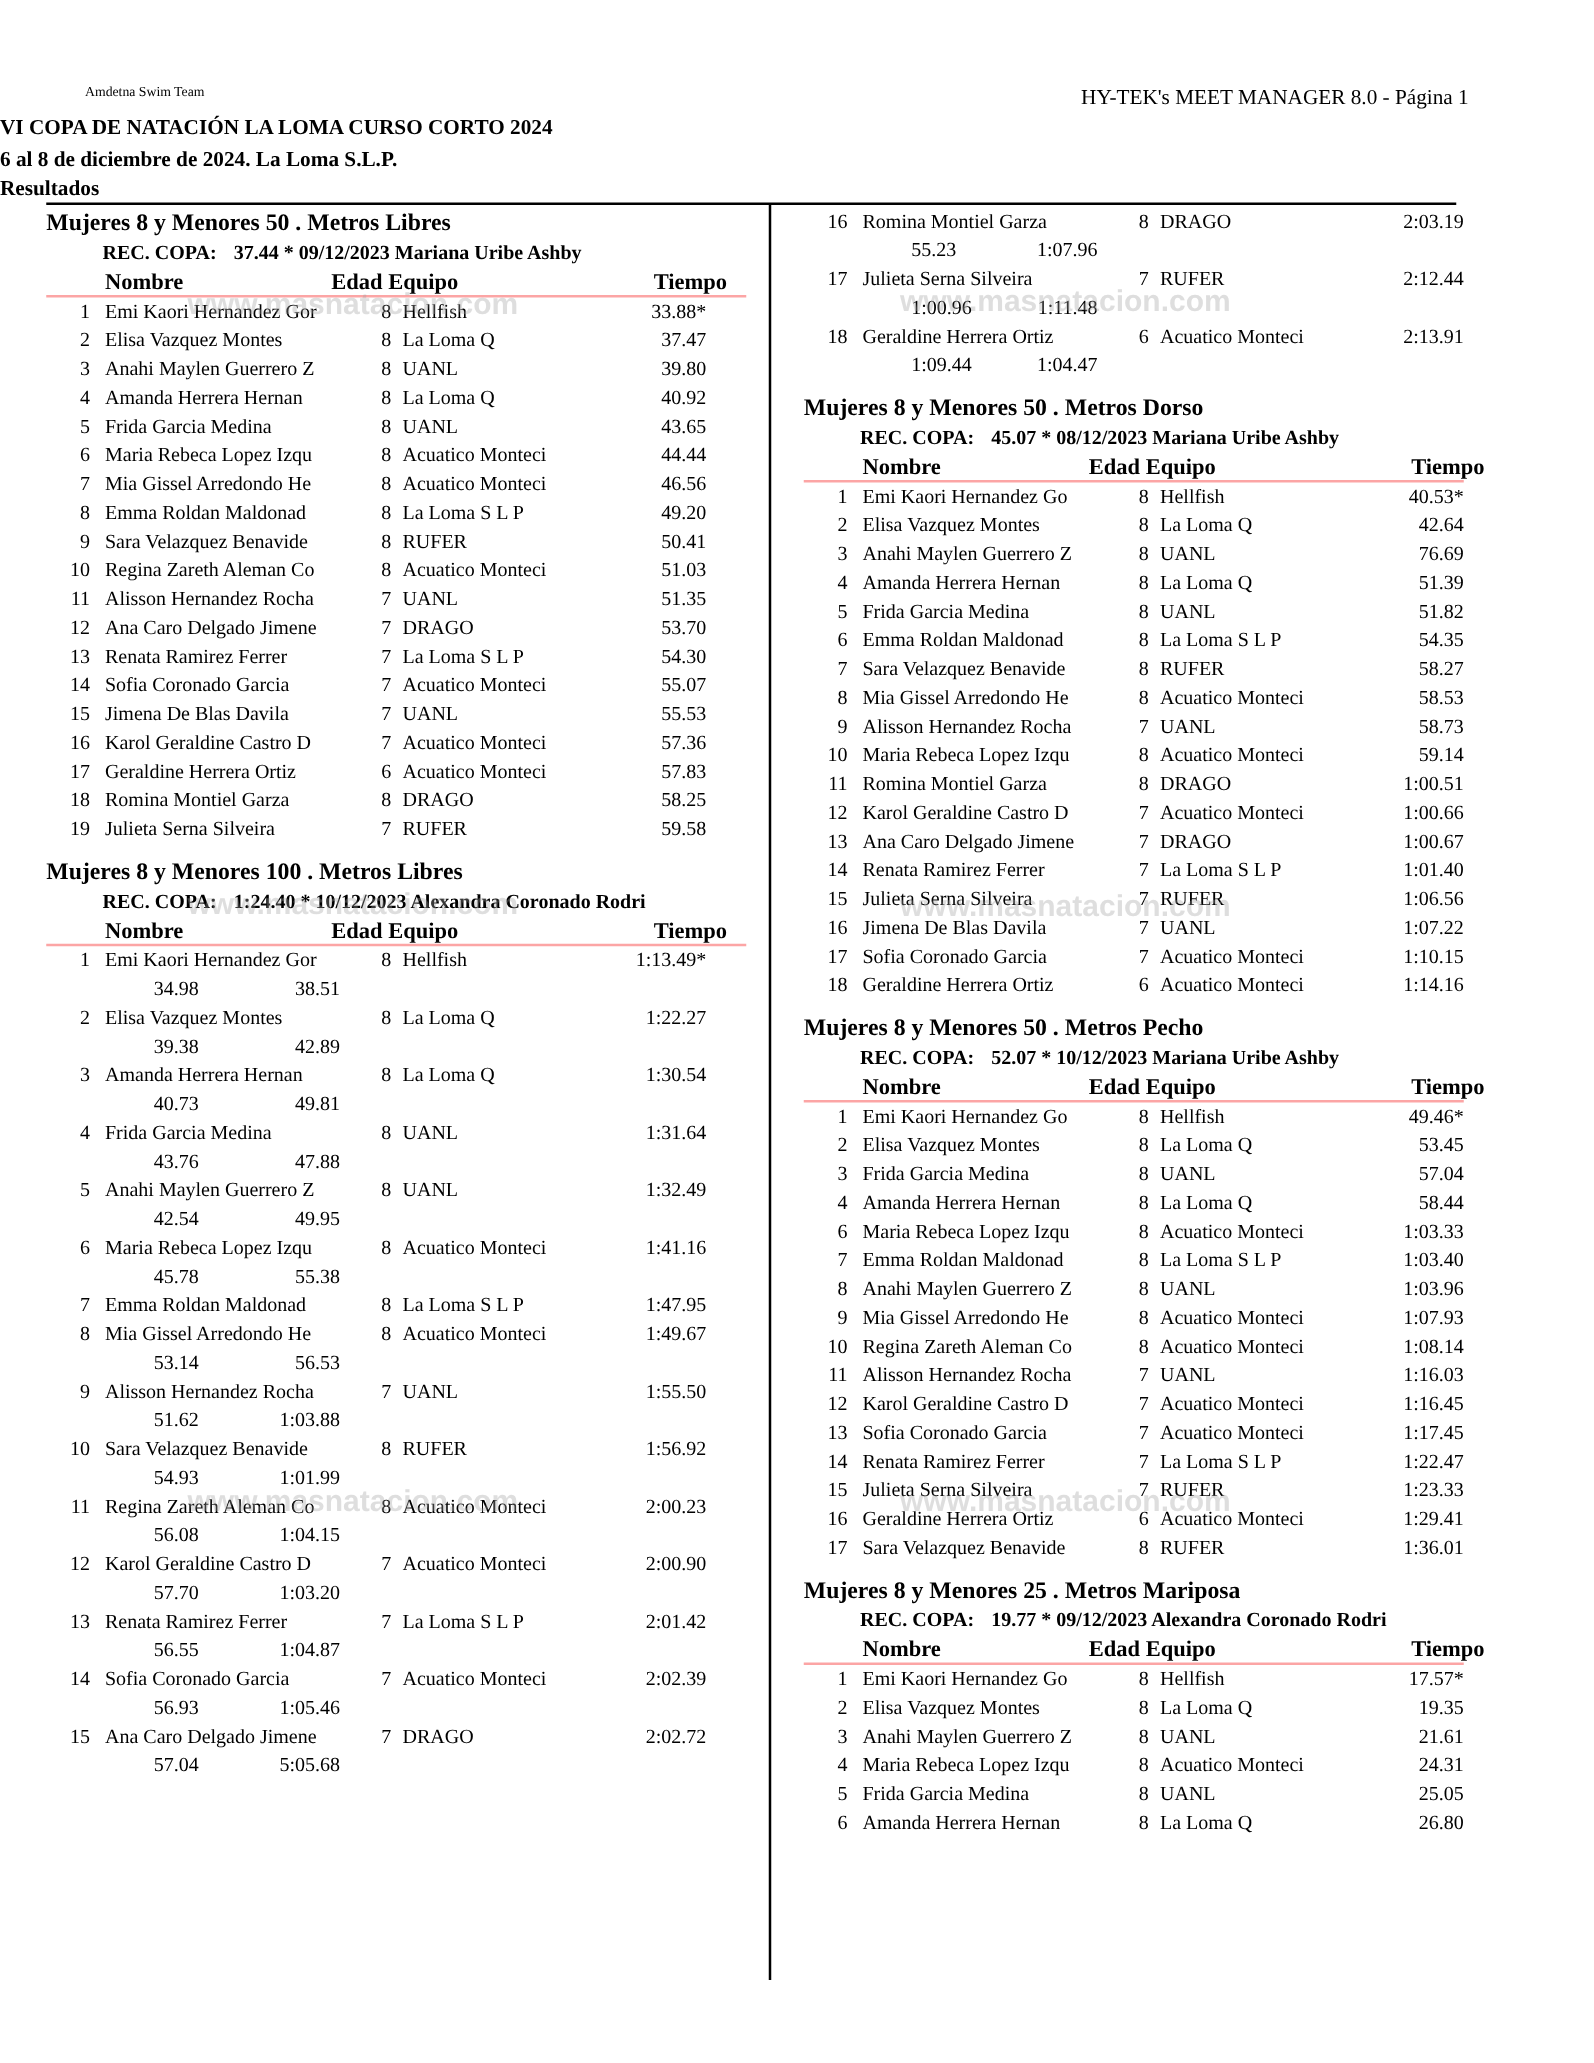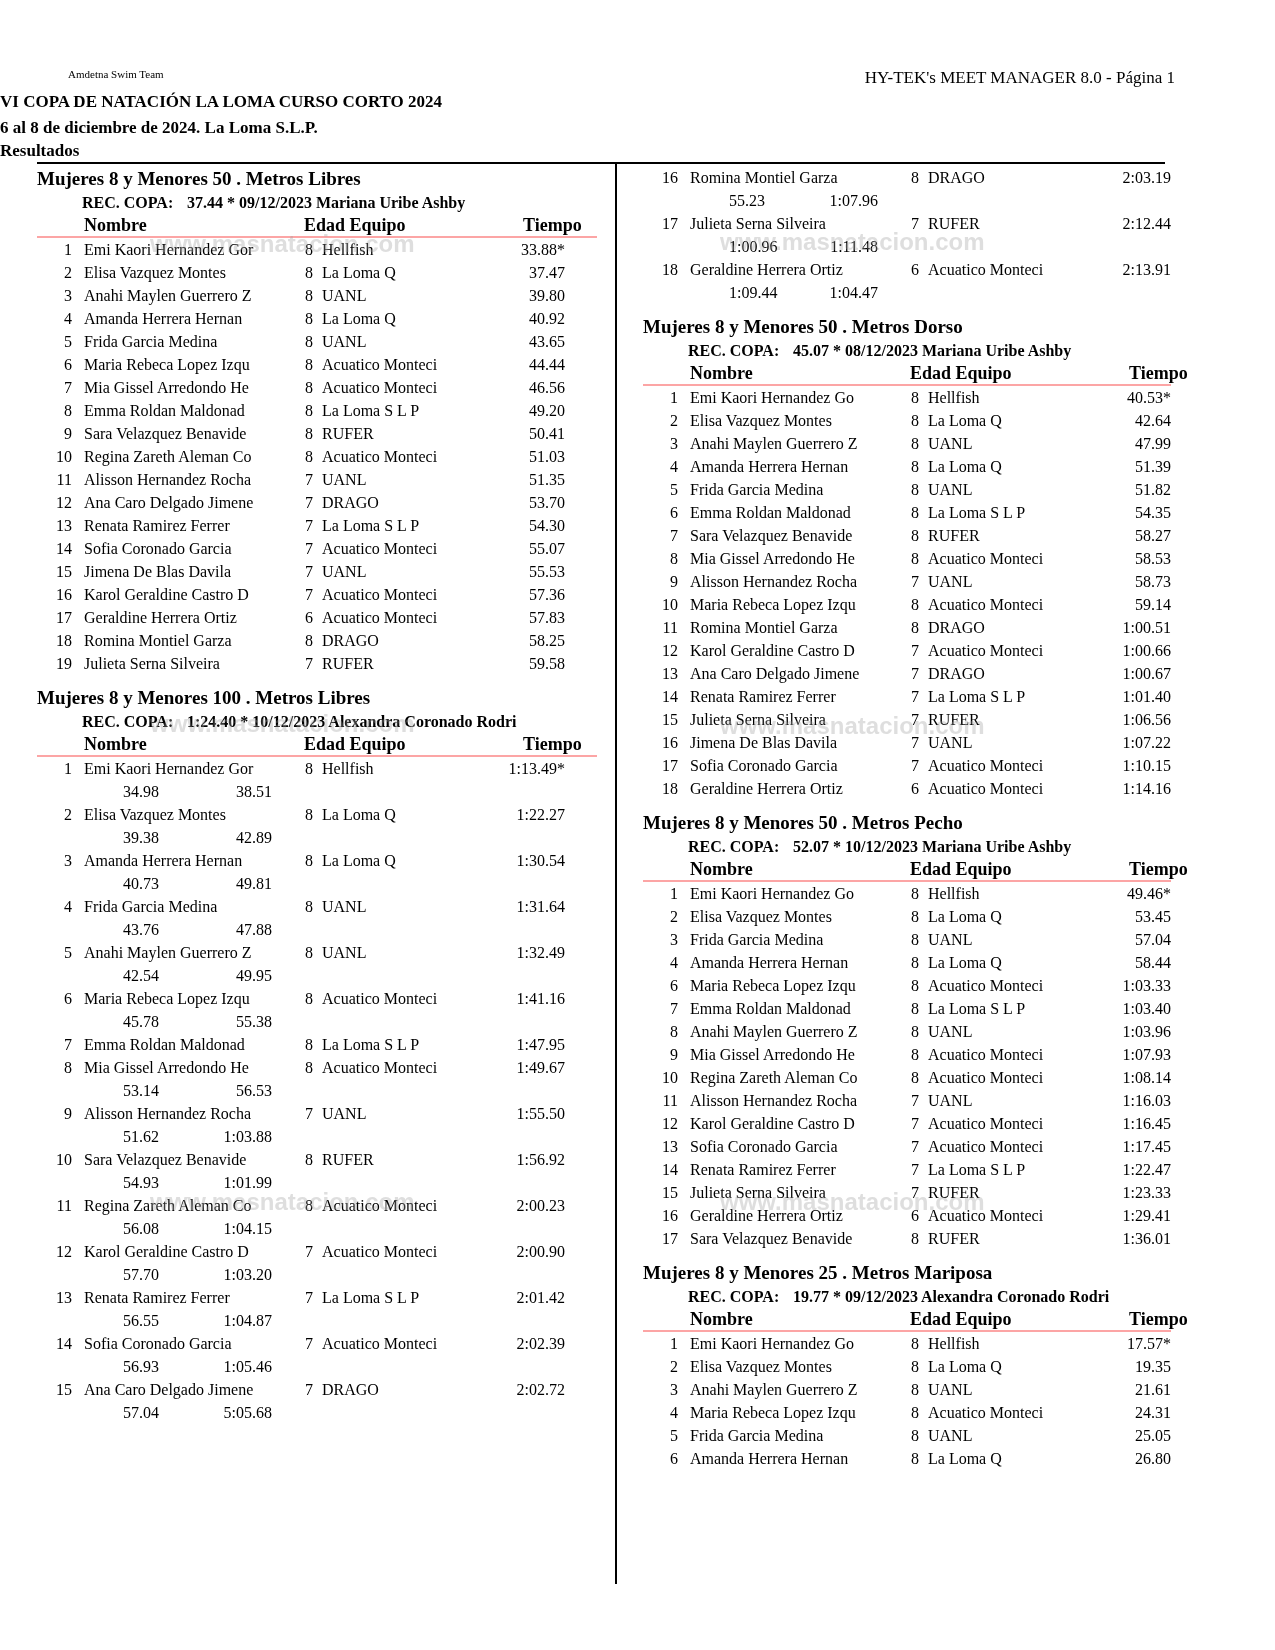--- a/index.html
+++ b/index.html
@@ -22,21 +22,21 @@
   .rec .lbl { display: inline-block; width: 105px; }
   .colhead { font-weight: bold; font-size: 18px; height: 22px; line-height: 22px; border-bottom: 2px solid #fca5a5; position: relative; }
   .row { position: relative; height: 23px; line-height: 23px; font-size: 16px; white-space: nowrap; }
   .split { position: relative; height: 23px; line-height: 23px; font-size: 16px; }
   .c-place { position: absolute; left: 0; width: 35px; text-align: right; }
   .c-name { position: absolute; left: 47px; width: 190px; overflow: hidden; }
   .c-age { position: absolute; left: 262px; width: 14px; text-align: right; }
   .c-team { position: absolute; left: 285px; width: 150px; overflow: hidden; }
   .c-time { position: absolute; left: 440px; width: 88px; text-align: right; }
   .h-name { position: absolute; left: 47px; }
-  .h-edad { position: absolute; left: 228px; margin-left: 39px; }
+  .h-edad { position: absolute; left: 228px; }
   .h-time { position: absolute; left: 486px; }
   .s1 { position: absolute; left: 86px; width: 60px; text-align: left; }
   .s2 { position: absolute; left: 160px; width: 75px; text-align: right; }
   .wm { position: absolute; color: rgba(160,160,160,0.35); font-family: "Liberation Sans", sans-serif; font-weight: bold; font-size: 24px; pointer-events: none; }
 </style>
 </head>
 <body>
 
 <div class="hdr-left">Amdetna Swim Team</div>
 <div class="hdr-right">HY-TEK's MEET MANAGER 8.0 - Página 1</div>
@@ -416,21 +416,21 @@
         <span class="c-name">Elisa Vazquez Montes</span>
         <span class="c-age">8</span>
         <span class="c-team">La Loma Q</span>
         <span class="c-time">42.64</span>
       </div>
       <div class="row">
         <span class="c-place">3</span>
         <span class="c-name">Anahi Maylen Guerrero Z</span>
         <span class="c-age">8</span>
         <span class="c-team">UANL</span>
-        <span class="c-time">47.99</span>
+        <span class="c-time">76.69</span>
       </div>
       <div class="row">
         <span class="c-place">4</span>
         <span class="c-name">Amanda Herrera Hernan</span>
         <span class="c-age">8</span>
         <span class="c-team">La Loma Q</span>
         <span class="c-time">51.39</span>
       </div>
       <div class="row">
         <span class="c-place">5</span>

